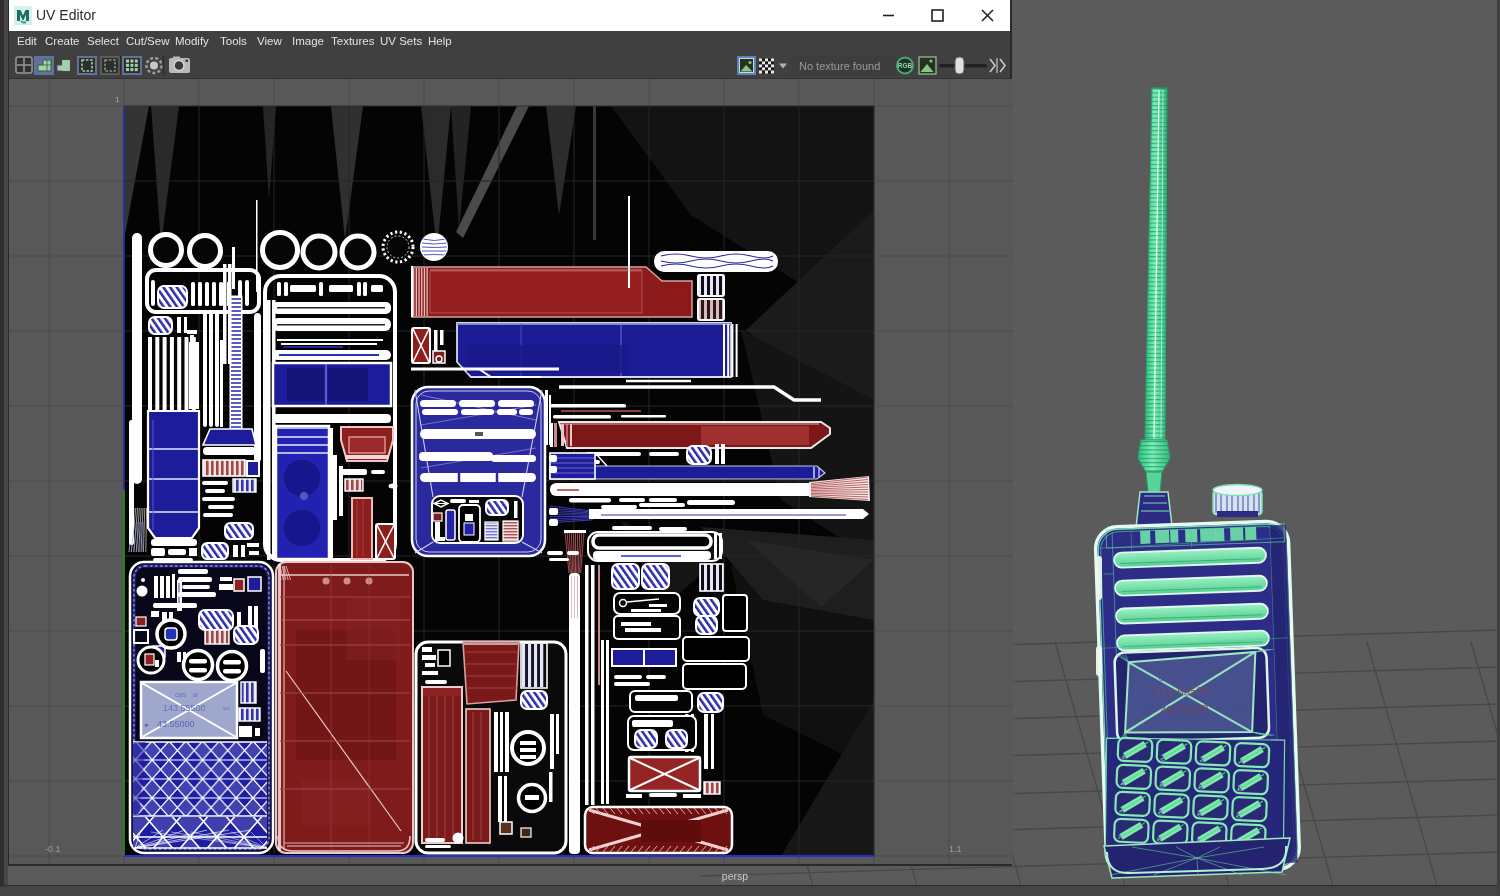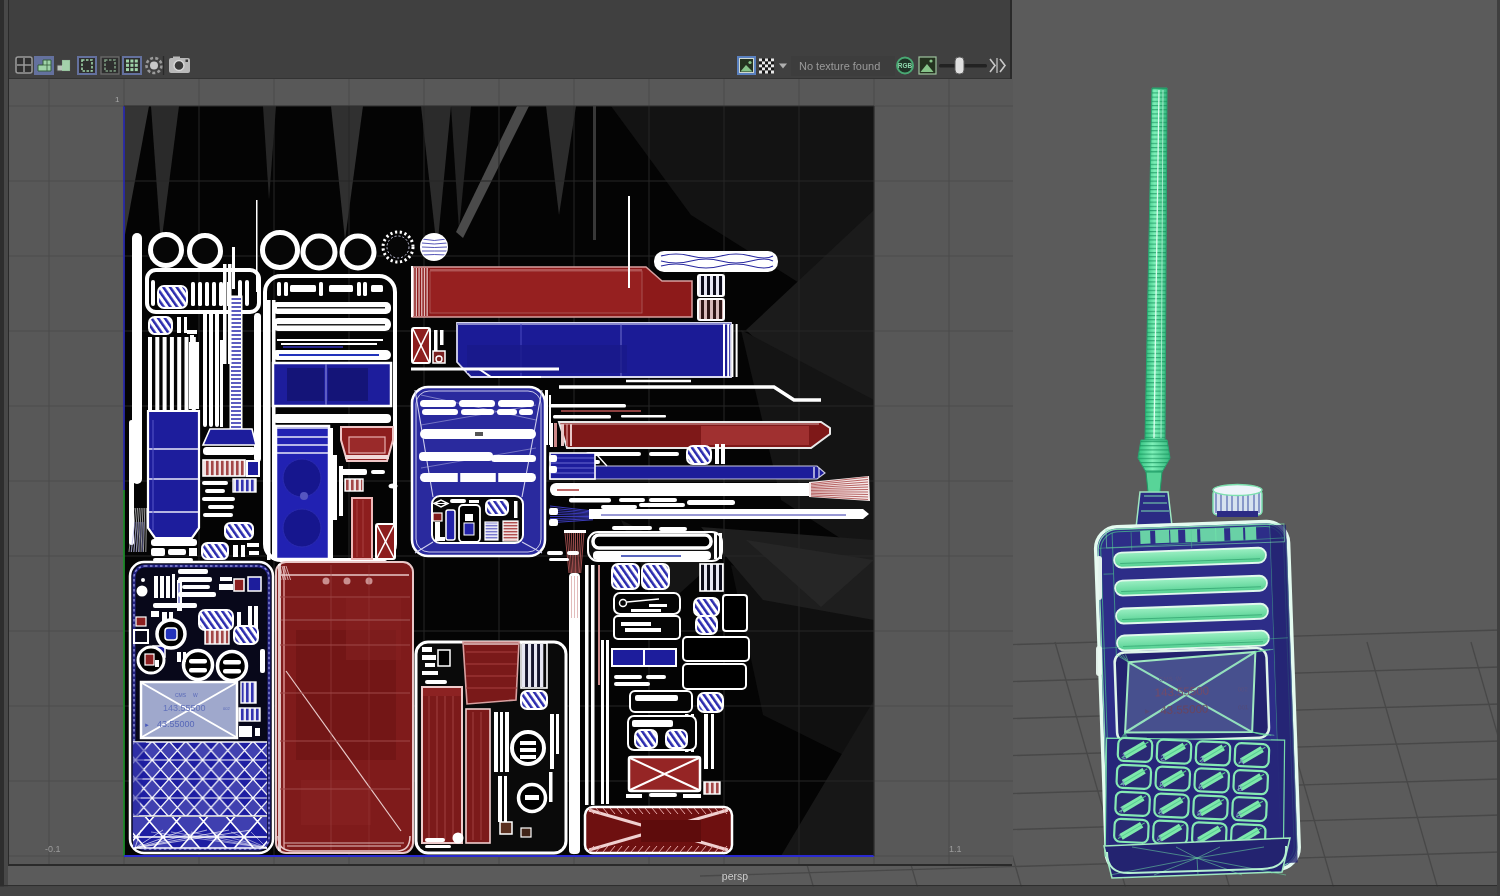--- a/index.html
+++ b/index.html
@@ -204,20 +204,47 @@
       <path d="M1107,852 Q1107,874 1130,873 L1262,869 Q1288,868 1286,846" fill="none" stroke="#b5f0d2" stroke-width="2"></path>
       <rect x="1096" y="556" width="6" height="44" rx="3" fill="#e9f8f0" opacity="0.95"></rect>
       <rect x="1096" y="646" width="6" height="30" rx="3" fill="#e9f8f0" opacity="0.95"></rect>
     </g>
     <text x="735" y="880" font-size="10.5" fill="#cccccc" text-anchor="middle" font-family="Liberation Sans, sans-serif">persp</text>
     <rect x="0" y="885" width="1500" height="1.5" fill="#2e2e2e"></rect>
     <rect x="0" y="886.5" width="1500" height="9.5" fill="#454545"></rect>
     <rect x="1497" y="0" width="3" height="896" fill="#3f3f3f"></rect>
   </svg>
 <div id="win">
+<div id="title">
+<svg width="18" height="19" viewBox="0 0 18 19" style="position:absolute;left:5px;top:6px">
+        <rect width="18" height="19" fill="#d6f2e8"></rect>
+        <path d="M3,15 L3,4 L6.5,4 L9,9.5 L11.5,4 L15,4 L15,15 L12,15 L12,8.5 L9.6,14 L8.4,14 L6,8.5 L6,15 Z" fill="#1f6b66"></path>
+        <path d="M7,15 q2,2.5 5,1" stroke="#2aa88f" stroke-width="2" fill="none"></path>
+      </svg>
+<span class="t">UV Editor</span>
+<svg width="130" height="31" viewBox="0 0 130 31" style="position:absolute;left:868px;top:0">
+        <line x1="6" y1="15.5" x2="17" y2="15.5" stroke="#222" stroke-width="1.6"></line>
+        <rect x="55" y="10" width="11" height="11" fill="none" stroke="#222" stroke-width="1.6"></rect>
+        <line x1="105" y1="10" x2="116" y2="21" stroke="#222" stroke-width="1.6"></line>
+        <line x1="116" y1="10" x2="105" y2="21" stroke="#222" stroke-width="1.6"></line>
+      </svg>
+</div>
+<div id="menu">
+      <span style="position:absolute;left:8px;top:4px">Edit</span>
+      <span style="position:absolute;left:36px;top:4px">Create</span>
+      <span style="position:absolute;left:78px;top:4px">Select</span>
+      <span style="position:absolute;left:117px;top:4px">Cut/Sew</span>
+      <span style="position:absolute;left:166px;top:4px">Modify</span>
+      <span style="position:absolute;left:211px;top:4px">Tools</span>
+      <span style="position:absolute;left:248px;top:4px">View</span>
+      <span style="position:absolute;left:283px;top:4px">Image</span>
+      <span style="position:absolute;left:322px;top:4px">Textures</span>
+      <span style="position:absolute;left:371px;top:4px">UV Sets</span>
+      <span style="position:absolute;left:419px;top:4px">Help</span>
+    </div>
 <div id="tools"></div>
 <svg width="1002" height="20" viewBox="0 0 1002 20" style="position:absolute;left:0px;top:56px">
       <rect x="7" y="1" width="16" height="16" rx="2" fill="#303030" stroke="#9a9a9a" stroke-width="1.5"></rect>
       <line x1="15" y1="2" x2="15" y2="16" stroke="#9a9a9a" stroke-width="1.5"></line>
       <line x1="8" y1="9" x2="22" y2="9" stroke="#9a9a9a" stroke-width="1.5"></line>
       <rect x="25" y="0" width="20" height="19" fill="#64719e"></rect>
       <path d="M29,15 L29,9 L34,9 L34,4 L42,4 L42,15 Z" fill="#9fd4a8" stroke="#355c3a" stroke-width="1"></path>
       <line x1="34" y1="9" x2="42" y2="9" stroke="#355c3a" stroke-width="0.8"></line>
       <line x1="38" y1="4" x2="38" y2="15" stroke="#355c3a" stroke-width="0.8"></line>
       <path d="M48,15 L48,9 L53,9 L53,4 L61,4 L61,15 Z" fill="#b9c4ba" stroke="#4a4a4a" stroke-width="1"></path>

